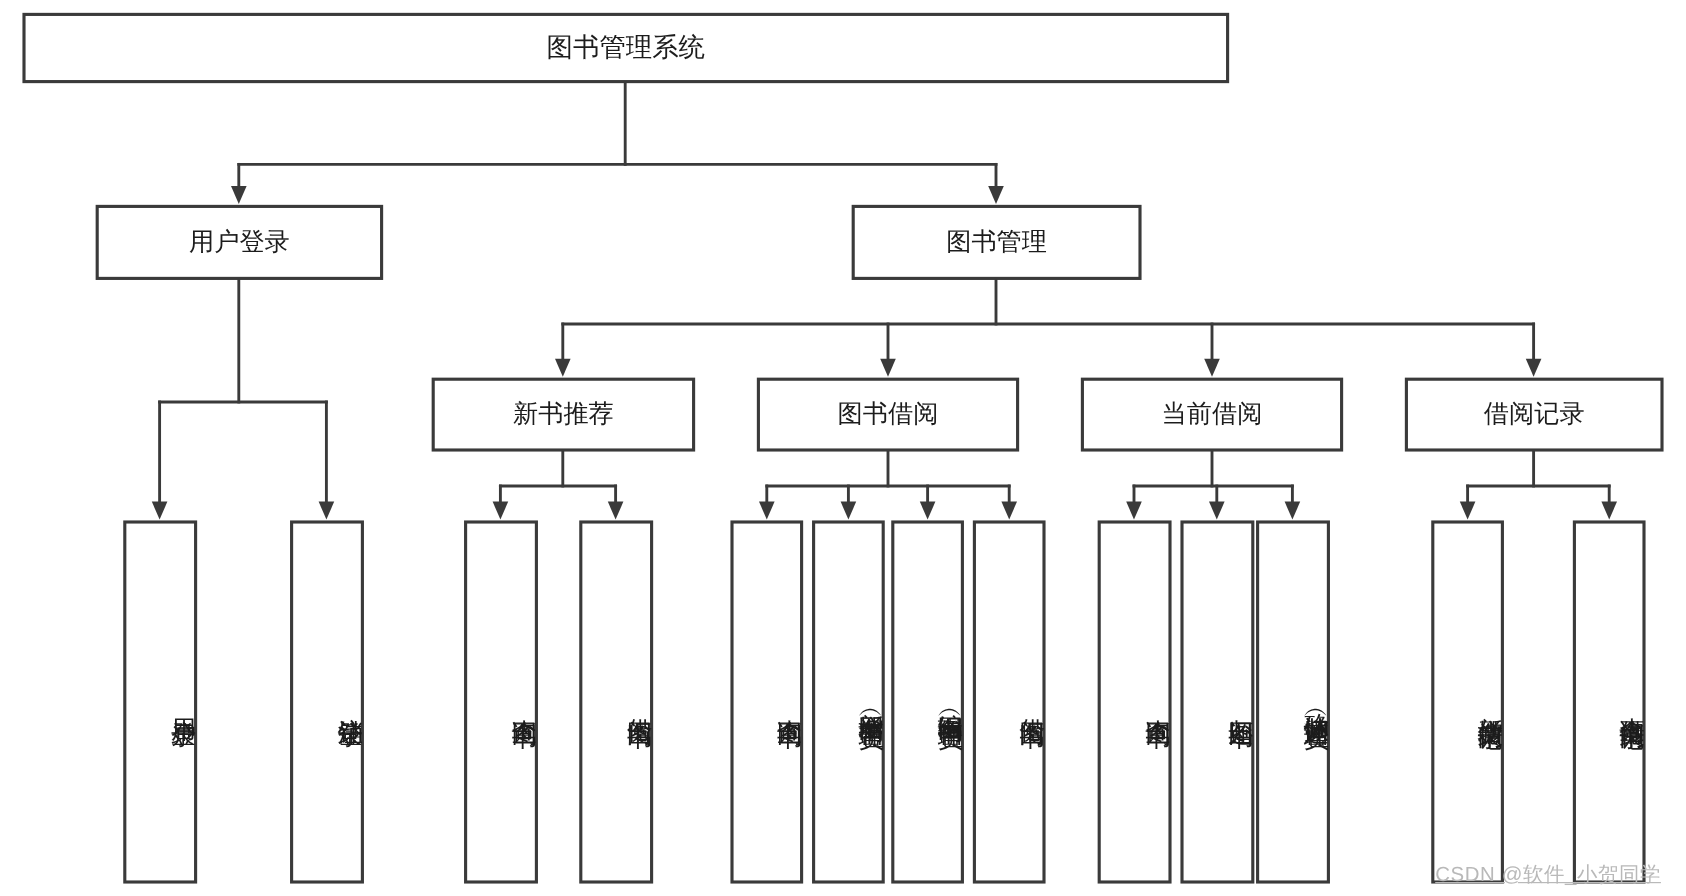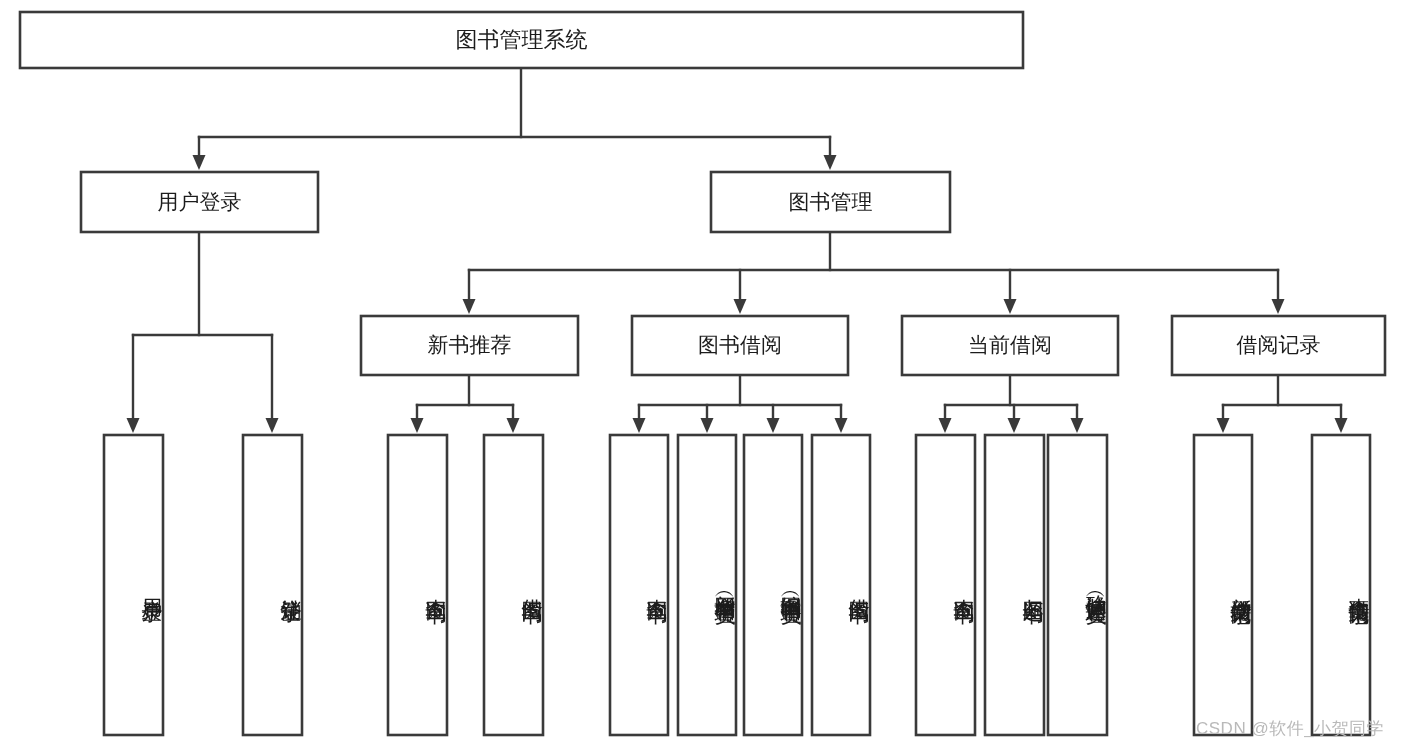--- a/index.html
+++ b/index.html
@@ -66,20 +66,21 @@
     justify-content: center;
     user-select: none;
   }
   .watermark {
     position: absolute;
     font-family: "Liberation Sans", "DejaVu Sans", sans-serif;
     font-size: 17px;
     color: #b9b9b9;
     white-space: nowrap;
     letter-spacing: 0.5px;
+    text-decoration: underline;
   }
 </style>
 </head>
 <body>
 
 <div id="diagram-root">
 
   <svg class="diagram-canvas" viewBox="0 0 1405 747">
     <g id="connector-layer">
         <line x1="521" y1="68" x2="521" y2="137" class="connector"></line>

